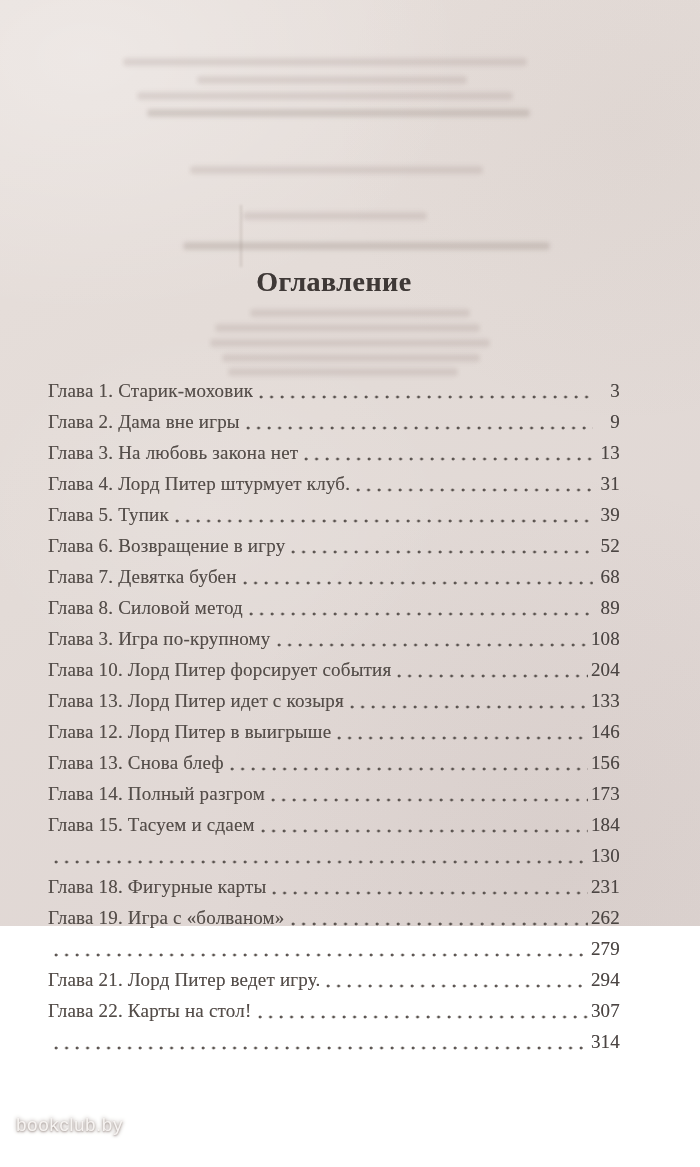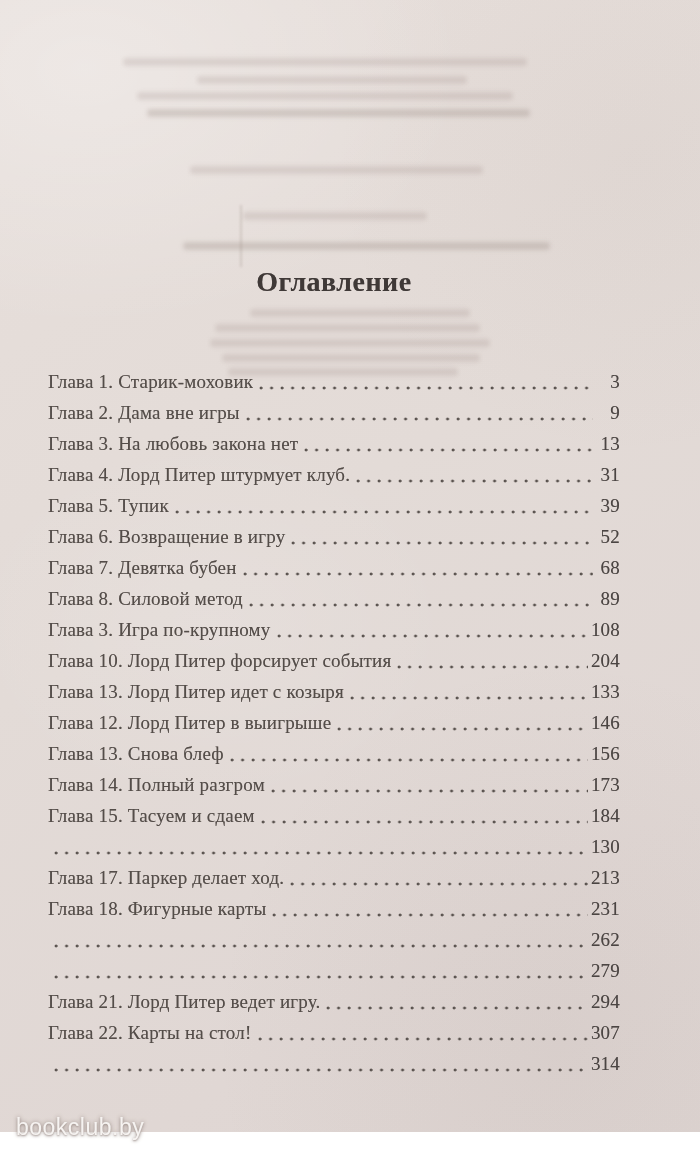--- a/index.html
+++ b/index.html
@@ -6,21 +6,21 @@
     margin: 0;
     padding: 0;
     width: 700px;
     height: 1167px;
     overflow: hidden;
     font-family: "Liberation Serif", serif;
   }
   .scan-page {
     position: relative;
     width: 700px;
-    height: 1132px;
+    height: 926px;
     background:
       radial-gradient(ellipse 620px 420px at 12% 6%, rgba(255,255,255,0.30), rgba(255,255,255,0) 62%),
       radial-gradient(ellipse 500px 500px at 90% 14%, rgba(138,116,108,0.05), rgba(138,116,108,0) 60%),
       radial-gradient(ellipse 560px 620px at 80% 92%, rgba(125,104,98,0.07), rgba(125,104,98,0) 62%),
       radial-gradient(ellipse 420px 320px at 30% 55%, rgba(255,255,255,0.10), rgba(255,255,255,0) 60%),
       linear-gradient(148deg, #e7dfdb 0%, #e3dbd7 45%, #e0d7d4 78%, #ded5d2 100%);
   }
 
   
   .bleed-line {
@@ -47,21 +47,21 @@
     font-size: 28px;
     font-weight: 700;
     letter-spacing: 0.5px;
     color: #3f3937;
     text-shadow: 0 0 0.6px rgba(63,57,55,0.55);
   }
 
   .toc-list {
     position: absolute;
     left: 48px;
-    top: 366px;
+    top: 375px;
     width: 572px;
   }
   .toc-row {
     display: flex;
     align-items: baseline;
     height: 31px;
     line-height: 31px;
     font-size: 19px;
     color: #544d49;
     letter-spacing: 0.2px;
@@ -83,21 +83,21 @@
     min-width: 24px;
     text-align: right;
     color: #4b4543;
   }
 
   .watermark {
     position: absolute;
     left: 16px;
     top: 1114px;
     font-family: "Liberation Sans", sans-serif;
-    font-size: 23px;
+    font-size: 19px;
     letter-spacing: 0.5px;
     color: #f6f3f1;
     text-shadow:
       0 0 4px rgba(152,138,132,0.95),
       0 1px 2px rgba(140,126,120,0.7),
       0 0 1px rgba(255,255,255,0.9);
   }
 </style>
 </head>
 <body>
@@ -211,33 +211,29 @@
     <span class="toc-label">Глава 15. Тасуем и сдаем</span>
     <span class="toc-dots"></span>
     <span class="toc-page">184</span>
   </div>
 
   <div class="toc-row">
     <span class="toc-dots"></span>
     <span class="toc-page">130</span>
   </div>
 
-  <div class="toc-row">
-    <span class="toc-label">Глава 17. Паркер делает ход.</span>
-    <span class="toc-dots"></span>
-    <span class="toc-page">213</span>
-  </div>
 
   <div class="toc-row">
     <span class="toc-label">Глава 18. Фигурные карты</span>
     <span class="toc-dots"></span>
     <span class="toc-page">231</span>
   </div>
 
   <div class="toc-row">
+    <span class="toc-label">Глава 19. Игра с «болваном»</span>
     <span class="toc-dots"></span>
     <span class="toc-page">262</span>
   </div>
 
   <div class="toc-row">
     <span class="toc-dots"></span>
     <span class="toc-page">279</span>
   </div>
 
   <div class="toc-row">

